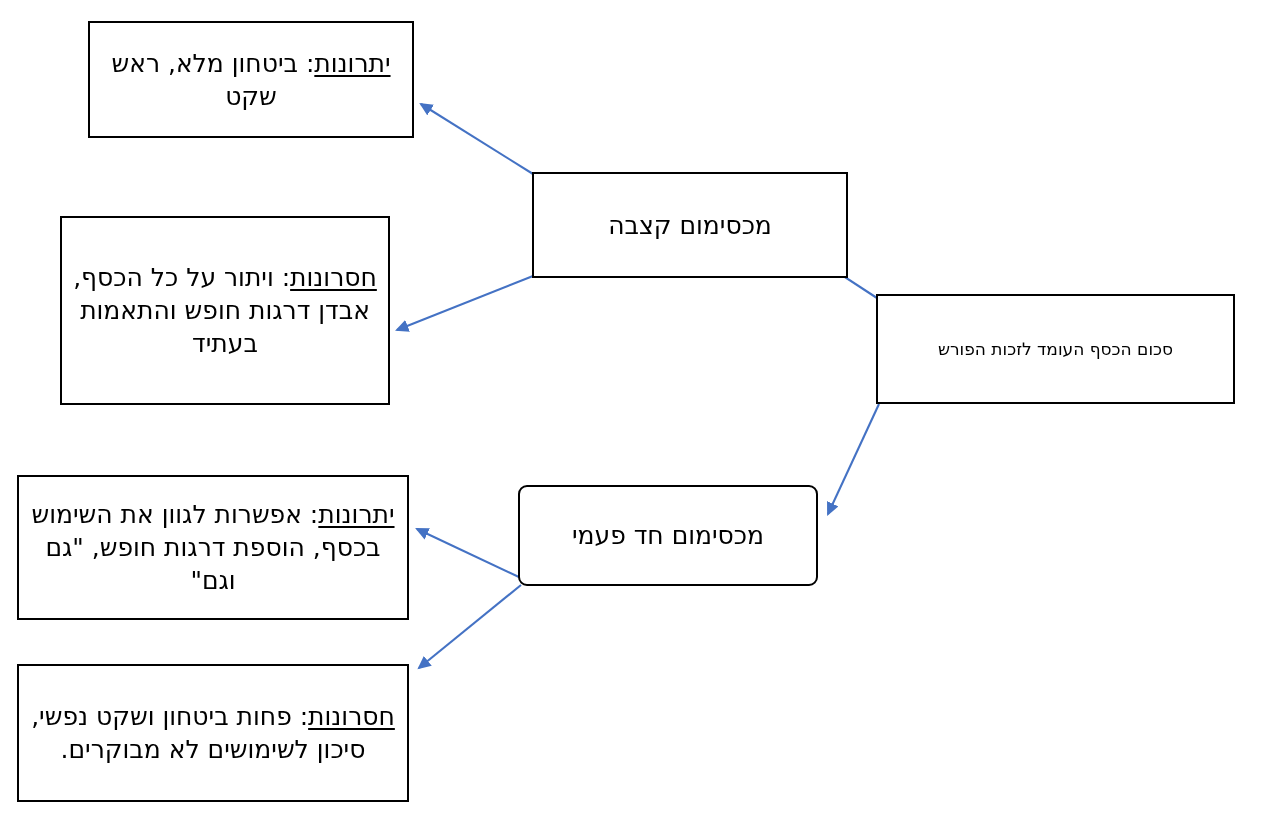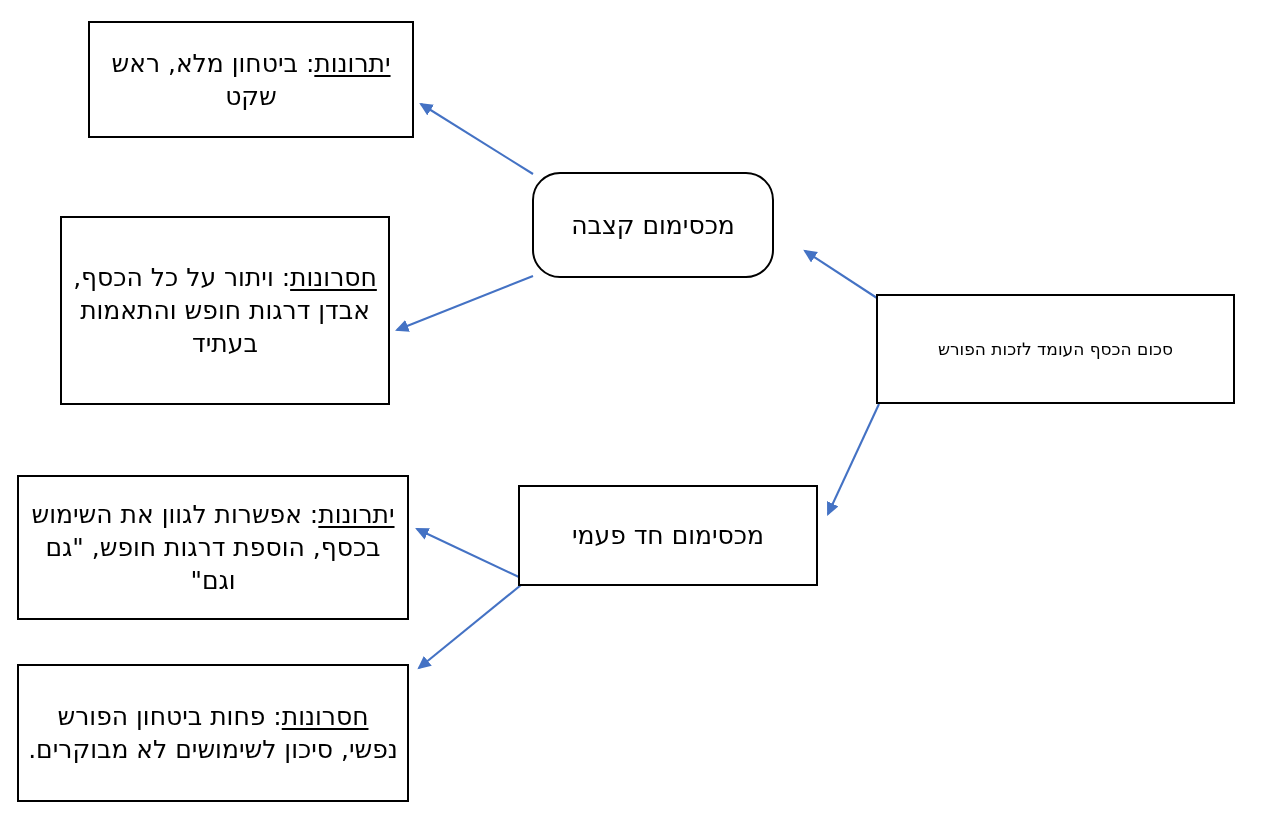--- a/index.html
+++ b/index.html
@@ -56,22 +56,22 @@
     text-decoration: underline;
     text-underline-offset: 3px;
     text-decoration-thickness: 2px;
   }
 
   
   #node-pension-advantages { left: 88px;  top: 21px;  width: 326px; height: 117px; }
   #node-pension-disadvantages { left: 60px; top: 216px; width: 330px; height: 189px; }
   #node-lumpsum-advantages { left: 17px;  top: 475px; width: 392px; height: 145px; }
   #node-lumpsum-disadvantages { left: 17px; top: 664px; width: 392px; height: 138px; }
-  #node-max-pension { left: 532px; top: 172px; width: 242px; height: 106px; border-radius: 28px; }
-  #node-max-lumpsum { left: 518px; top: 485px; width: 300px; height: 101px; }
+  #node-max-pension { left: 532px; top: 172px; width: 316px; height: 106px; }
+  #node-max-lumpsum { left: 518px; top: 485px; width: 300px; height: 101px; border-radius: 9px; }
   #node-retiree-sum { left: 876px; top: 294px; width: 359px; height: 110px; }
 
   #node-pension-advantages .node-text,
   #node-max-pension .node-text,
   #node-max-lumpsum .node-text { font-size: 25px; }
   #node-retiree-sum .node-text { font-size: 17px; }
   #node-pension-disadvantages .node-text { font-size: 25px; }
   #node-lumpsum-advantages .node-text,
   #node-lumpsum-disadvantages .node-text { font-size: 25px; }
 </style>
@@ -106,21 +106,21 @@
 
   <div class="node lead" id="node-pension-disadvantages">
     <span class="node-text"><span class="lead-word">חסרונות</span><span>: ויתור על כל הכסף, אבדן דרגות חופש והתאמות בעתיד</span></span>
   </div>
 
   <div class="node lead" id="node-lumpsum-advantages">
     <span class="node-text"><span class="lead-word">יתרונות</span><span>: אפשרות לגוון את השימוש בכסף, הוספת דרגות חופש, "גם וגם"</span></span>
   </div>
 
   <div class="node lead" id="node-lumpsum-disadvantages">
-    <span class="node-text"><span class="lead-word">חסרונות</span><span>: פחות ביטחון הפורש נפשי, סיכון לשימושים לא מבוקרים.</span></span>
+    <span class="node-text"><span class="lead-word">חסרונות</span><span>: פחות ביטחון ושקט נפשי, סיכון לשימושים לא מבוקרים.</span></span>
   </div>
 
   <div class="node" id="node-max-pension">
     <span class="node-text">מכסימום קצבה</span>
   </div>
 
   <div class="node" id="node-max-lumpsum">
     <span class="node-text">מכסימום חד פעמי</span>
   </div>
 

